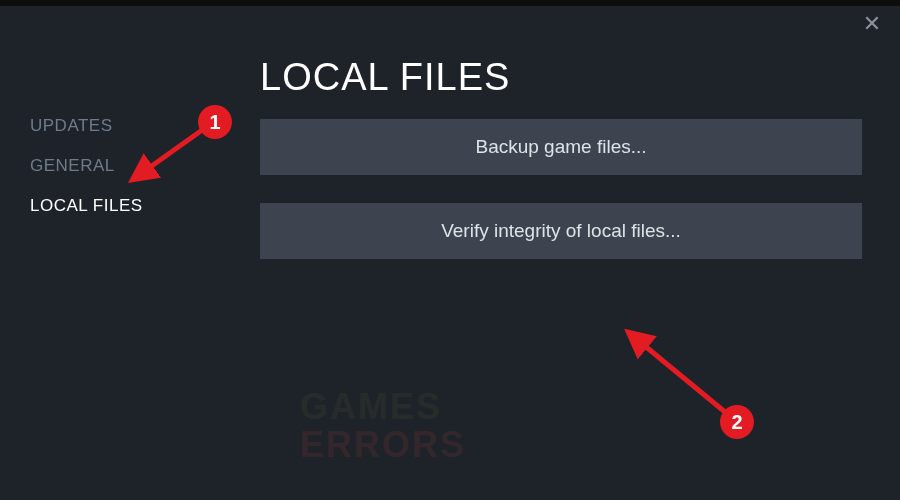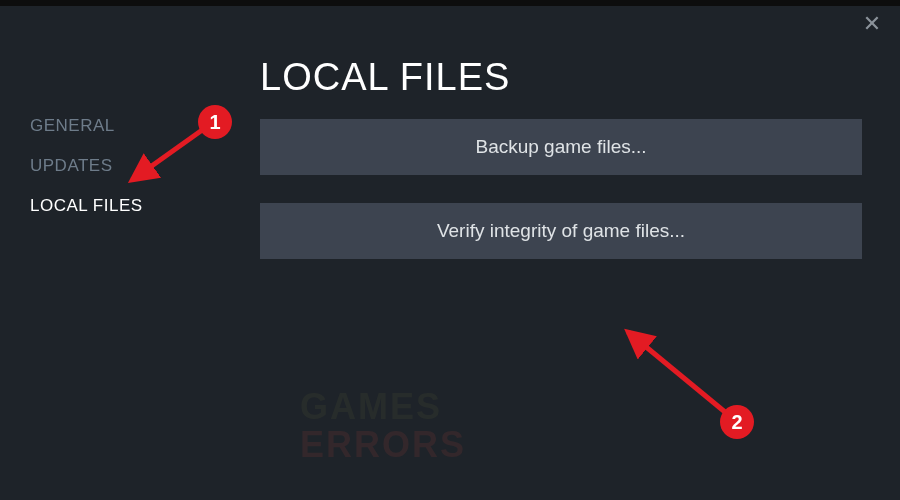--- a/index.html
+++ b/index.html
@@ -154,40 +154,40 @@
 
 <div class="window">
   <div class="topbar"></div>
 
   <div class="close-btn">✕</div>
 
   <div class="container">
 
     <div class="sidebar">
       <div class="sidebar-item">
-        <span>GENERAL</span>
+        <span>UPDATES</span>
       </div>
       <div class="sidebar-item">
-        <span>UPDATES</span>
+        <span>GENERAL</span>
       </div>
       <div class="sidebar-item active">
         <span>LOCAL FILES</span>
       </div>
     </div>
 
     <div class="main">
       <h1 class="page-title">LOCAL FILES</h1>
 
 
       <button class="wide-btn">
         <span>Backup game files...</span>
       </button>
 
       <button class="wide-btn">
-        <span>Verify integrity of game files...</span>
+        <span>Verify integrity of local files...</span>
       </button>
     </div>
   </div>
 
   <div class="watermark">
     <div class="w1">GAMES</div>
     <div class="w2">ERRORS</div>
   </div>
 
   <div class="marker" style="left:198px; top:105px;">

